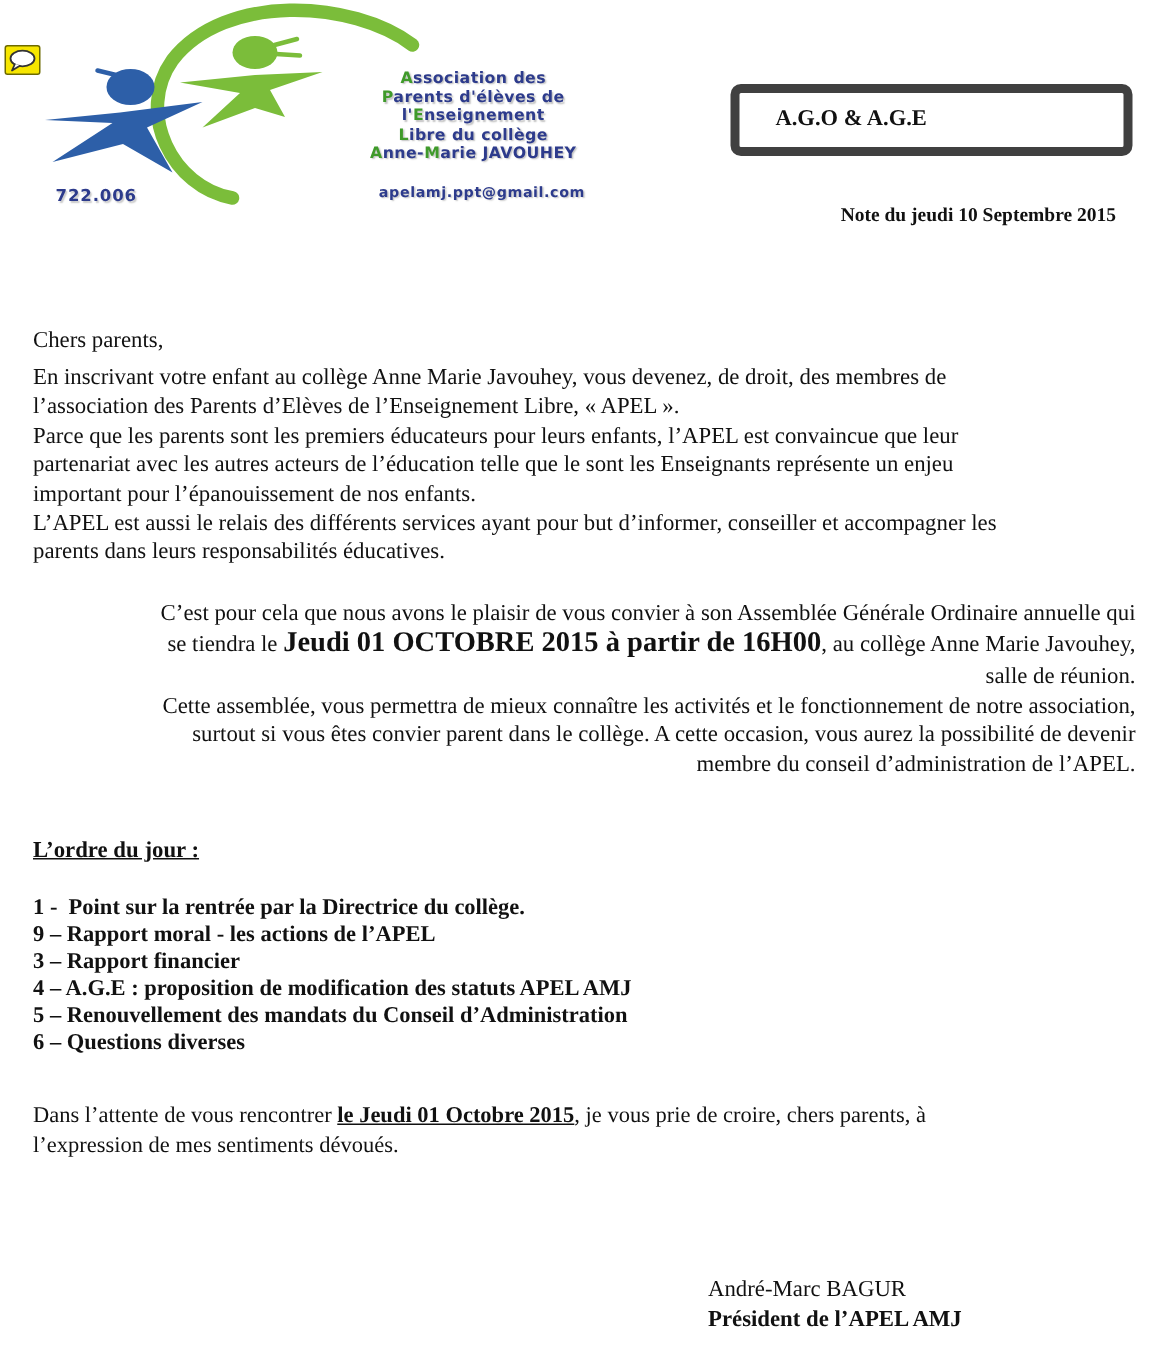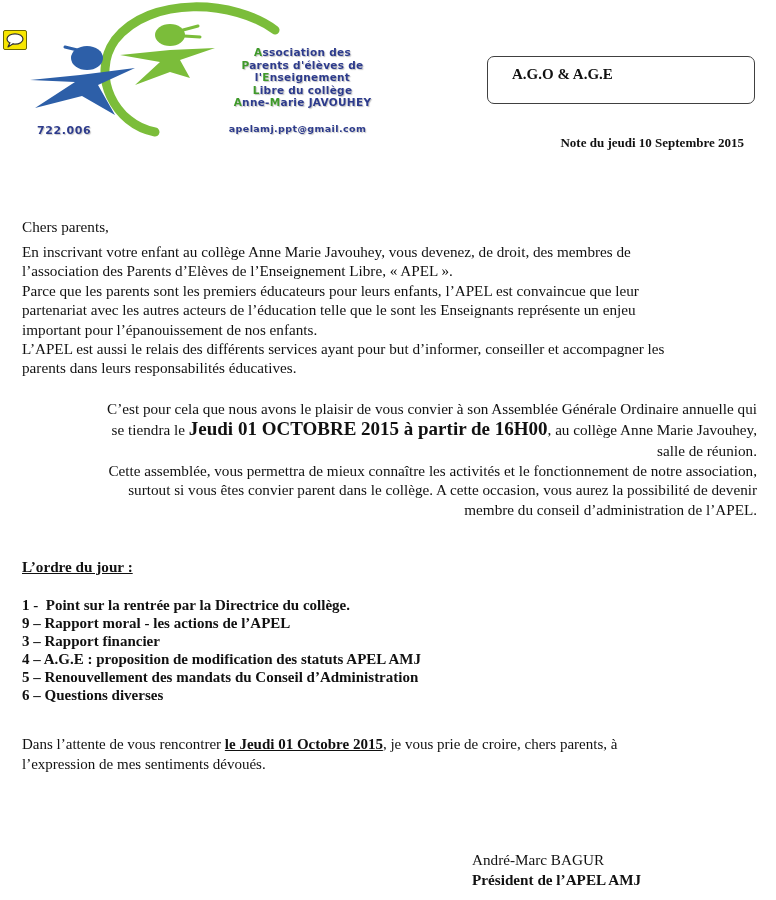--- a/index.html
+++ b/index.html
@@ -14,44 +14,44 @@
     .comment-icon {
       left: 3px; top: 30px; width: 24px; height: 20px;
       background: #f7e600; border: 1px solid #6d6a00; border-radius: 2px;
       box-sizing: border-box;
     }
     .comment-icon svg { display: block; }
 
     
     .logo { left: 20px; top: 0px; width: 370px; height: 140px; }
     .logo-text {
-      left: 210px; top: 46px; width: 185px; text-align: center;
+      left: 223px; top: 46px; width: 185px; text-align: center;
       font-family: "DejaVu Sans", sans-serif; font-weight: bold;
       font-size: 10.5px; line-height: 12.6px; color: #2d3b8c;
       letter-spacing: 0.3px;
       text-shadow: 1px 1px 1px rgba(120,120,120,0.45);
     }
     .logo-text .g { color: #3f9a2a; }
     .logo-email {
-      left: 205px; top: 123px; width: 185px; text-align: center;
+      left: 205px; top: 123px; width: 185px; text-align: right;
       font-family: "DejaVu Sans", sans-serif; font-weight: bold;
       font-size: 9.5px; color: #2d3b8c; letter-spacing: 0.4px;
       text-shadow: 1px 1px 1px rgba(120,120,120,0.4);
     }
     .logo-code {
       left: 37px; top: 124px;
       font-family: "DejaVu Sans", sans-serif; font-weight: bold;
       font-size: 11px; color: #2d3b8c; letter-spacing: 0.6px;
       text-shadow: 1px 1px 1px rgba(120,120,120,0.4);
     }
 
     
     .title-box {
       left: 487px; top: 56px; width: 268px; height: 48px;
-      border: 1px solid #404040; border-radius: 7px; box-sizing: border-box;
+      border: 6px solid #404040; border-radius: 7px; box-sizing: border-box;
     }
     .title-box span {
       position: absolute; left: 24px; top: 9px;
       font-weight: bold; font-size: 15px;
     }
     .note-date {
       right: 32px; top: 135px; font-weight: bold; font-size: 13px;
     }
 
     

